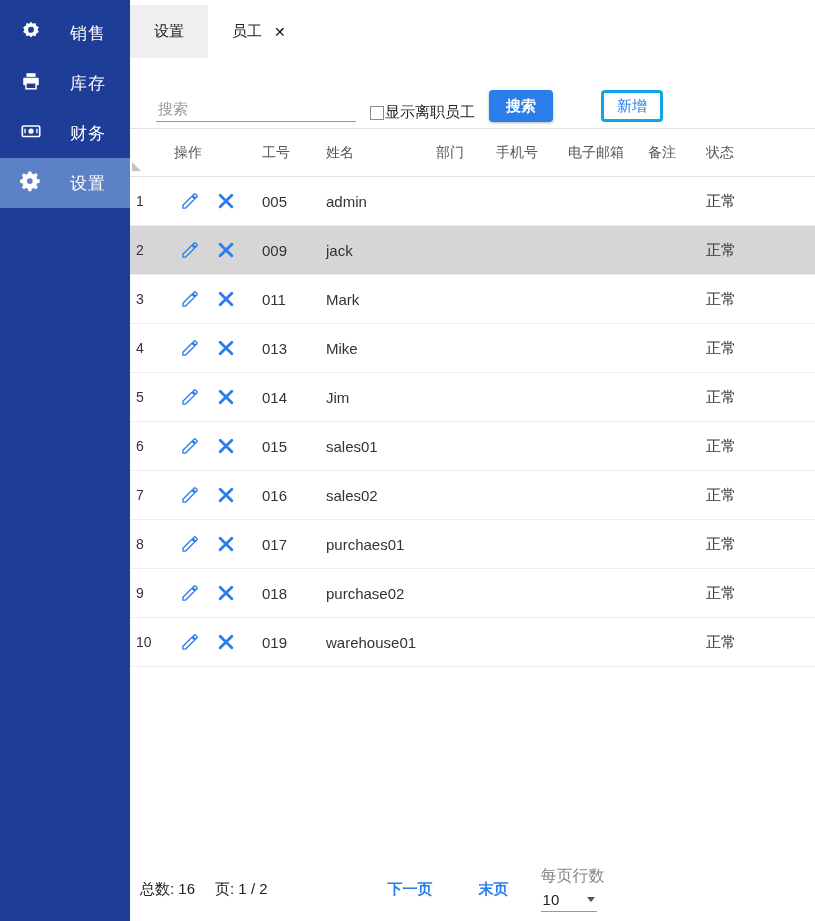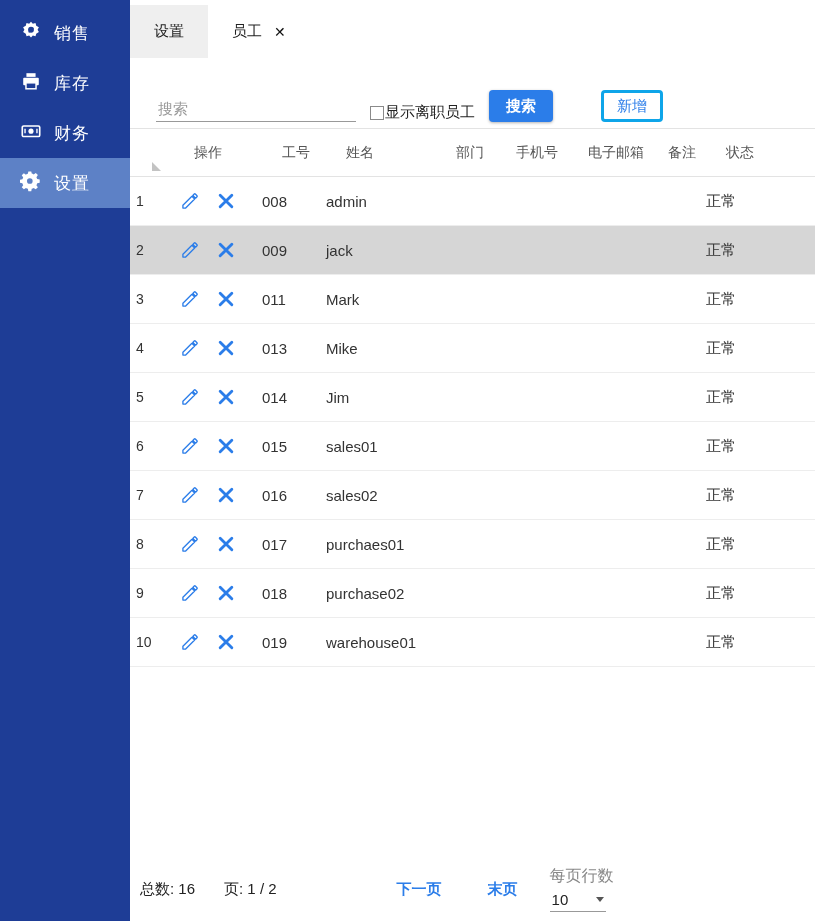--- a/index.html
+++ b/index.html
@@ -8,21 +8,21 @@
     font-family:"Liberation Sans","DejaVu Sans",sans-serif;
     background:#ffffff; position:relative; overflow:hidden;
   }
 
   
   .sidebar {
     position:absolute; left:0; top:0; width:130px; height:100%;
     background:#1e3d96; padding-top:8px;
   }
   .side-item {
-    height:50px; display:flex; align-items:center; gap:12px;
+    height:50px; display:flex; align-items:center; gap:28px;
     padding-left:20px; color:#fff; font-size:17px; cursor:pointer;
   }
   .side-item.active { background:#5d81c6; }
   .side-item svg { width:22px; height:22px; flex:0 0 22px; }
   .side-label { letter-spacing:1px; }
 
   
   .main {
     position:absolute; left:130px; top:0; width:685px; height:100%;
     background:#fff; display:flex; flex-direction:column;
@@ -57,39 +57,39 @@
   }
 
   
   .grid { border-top:1px solid #e3e3e3; margin-top:6px; flex:0 0 auto; }
   .tr {
     display:grid;
     grid-template-columns:34px 88px 64px 110px 60px 72px 80px 58px 1fr;
     align-items:center; height:49px; border-bottom:1px solid #ededed;
     font-size:15px; color:#333; background:#fff;
   }
-  .thead .tr { height:48px; font-size:14px; color:#555; border-bottom:1px solid #e3e3e3;padding-left:20px; }
+  .thead .tr { height:48px; font-size:14px; color:#555; border-bottom:1px solid #e3e3e3; }
   .tr.selected { background:#d6d6d6; }
   .td { padding-left:10px; white-space:nowrap; overflow:hidden; }
   .td.col-num { padding-left:6px; font-size:14px; }
   .td.col-op { display:flex; align-items:center; gap:16px; padding-left:16px; }
   .icon-btn { width:20px; height:20px; display:inline-flex; cursor:pointer; }
   .icon-btn svg { width:20px; height:20px; }
   .corner-cell { position:relative; height:100%; }
   .corner-grip {
     position:absolute; left:2px; bottom:5px; width:0; height:0;
     border-left:9px solid #c3c3c3; border-top:9px solid transparent;
   }
 
   
   .footer {
     margin-top:auto; height:64px; display:flex; align-items:center;
     padding:0 10px; font-size:15px; color:#222; flex:0 0 auto;
   }
-  .page-info { margin-left:29px; }
+  .page-info { margin-left:20px; }
   .pager-link { color:#2b7de9; font-weight:bold; cursor:pointer; }
   .pager-next { margin-left:120px; }
   .pager-last { margin-left:46px; }
   .rpp { margin-left:32px; display:flex; flex-direction:column; }
   .rpp-label { font-size:16px; color:#888; margin-bottom:2px; }
   .rpp-select {
     width:56px; border-bottom:1px solid #999; display:flex;
     align-items:center; justify-content:space-between; padding:2px 2px 3px 2px; cursor:pointer;
   }
   .rpp-value { font-size:15px; color:#222; }
@@ -186,21 +186,21 @@
           <svg viewBox="0 0 24 24">
                 <path d="M3.5 17.2V20.5h3.3L17.6 9.7l-3.3-3.3L3.5 17.2z M20.4 6.9c.35-.35.35-.95 0-1.3l-2-2c-.35-.35-.95-.35-1.3 0l-1.7 1.7 3.3 3.3 1.7-1.7z" fill="none" stroke="#2b7de9" stroke-width="1.6" stroke-linejoin="round"></path>
               </svg>
         </span>
         <span class="icon-btn">
           <svg viewBox="0 0 24 24">
                 <path d="M5 5l14 14M19 5L5 19" stroke="#2b7de9" stroke-width="3.4" stroke-linecap="round"></path>
               </svg>
         </span>
       </div>
-      <div class="td">008</div>
+      <div class="td">005</div>
       <div class="td">admin</div>
       <div class="td"></div>
       <div class="td"></div>
       <div class="td"></div>
       <div class="td"></div>
       <div class="td">正常</div>
     </div>
         <div class="tr selected">
       <div class="td col-num">2</div>
       <div class="td col-op">

